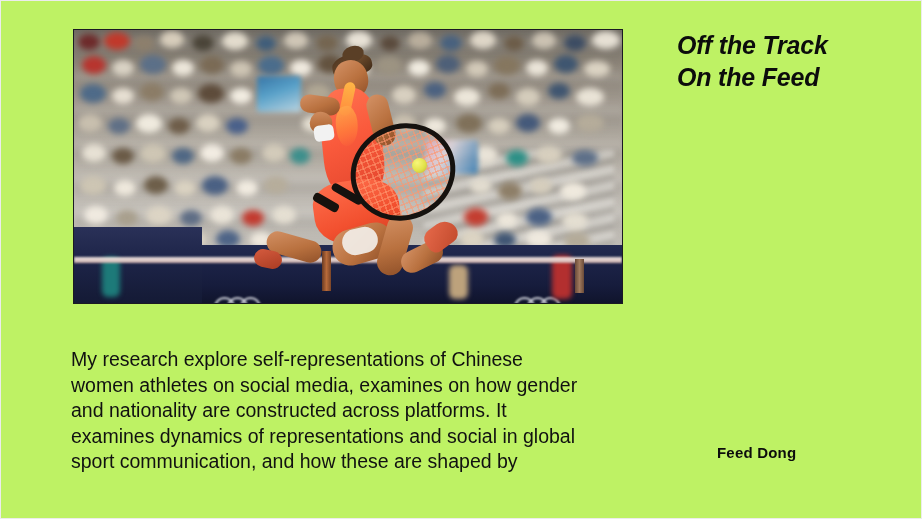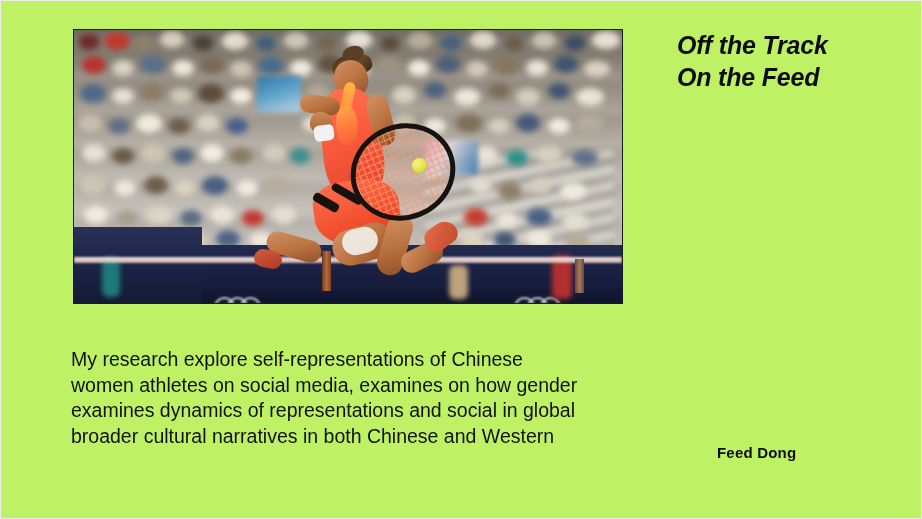--- a/index.html
+++ b/index.html
@@ -537,19 +537,20 @@
   </div>
 
   <div id="title">
     <span class="tline">Off the Track</span>
     <span class="tline">On the Feed</span>
   </div>
 
   <div id="body-text">
     <span class="bline">My research explore self-representations of Chinese</span>
     <span class="bline">women athletes on social media, examines on how gender</span>
+    <span class="bline">and nationality are constructed across platforms. It</span>
     <span class="bline">examines dynamics of representations and social in global</span>
-    <span class="bline">broader cultural narratives in both Chinese and Western</span>
+    <span class="bline">sport communication, and how these are shaped by</span>
   </div>
 
   <div id="author">Feed Dong</div>
 
 </div>
 
 </body></html>

